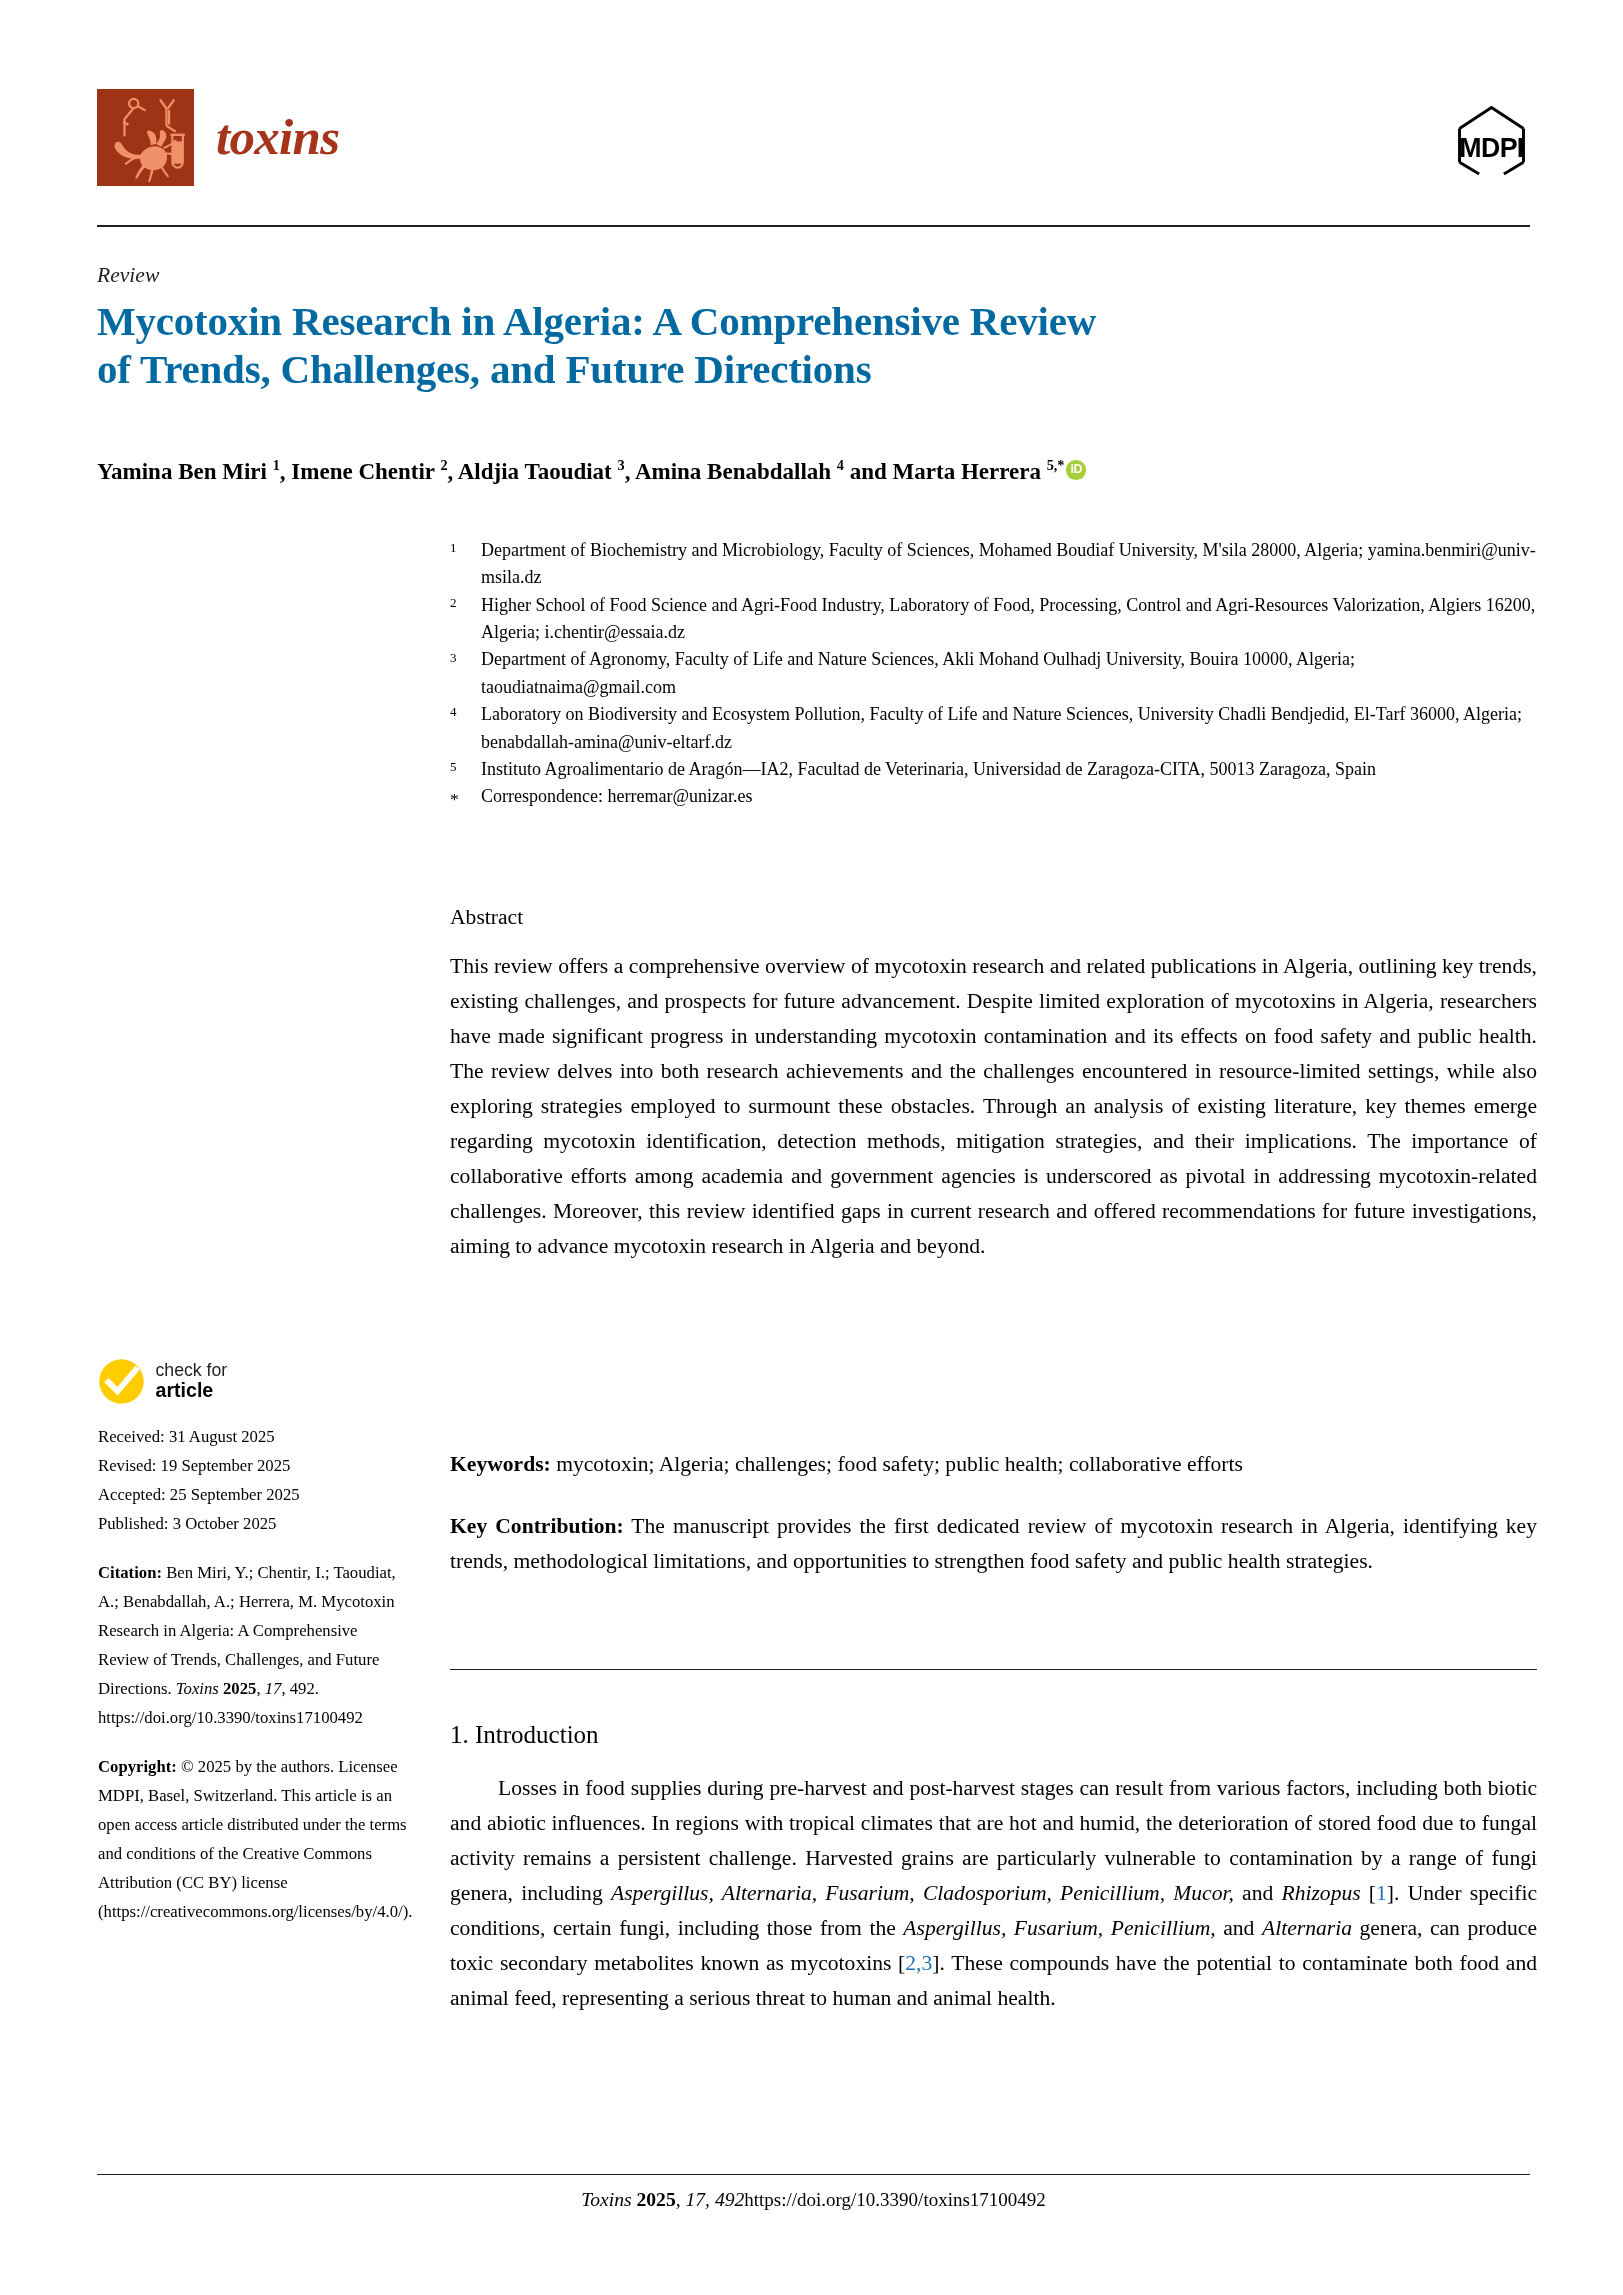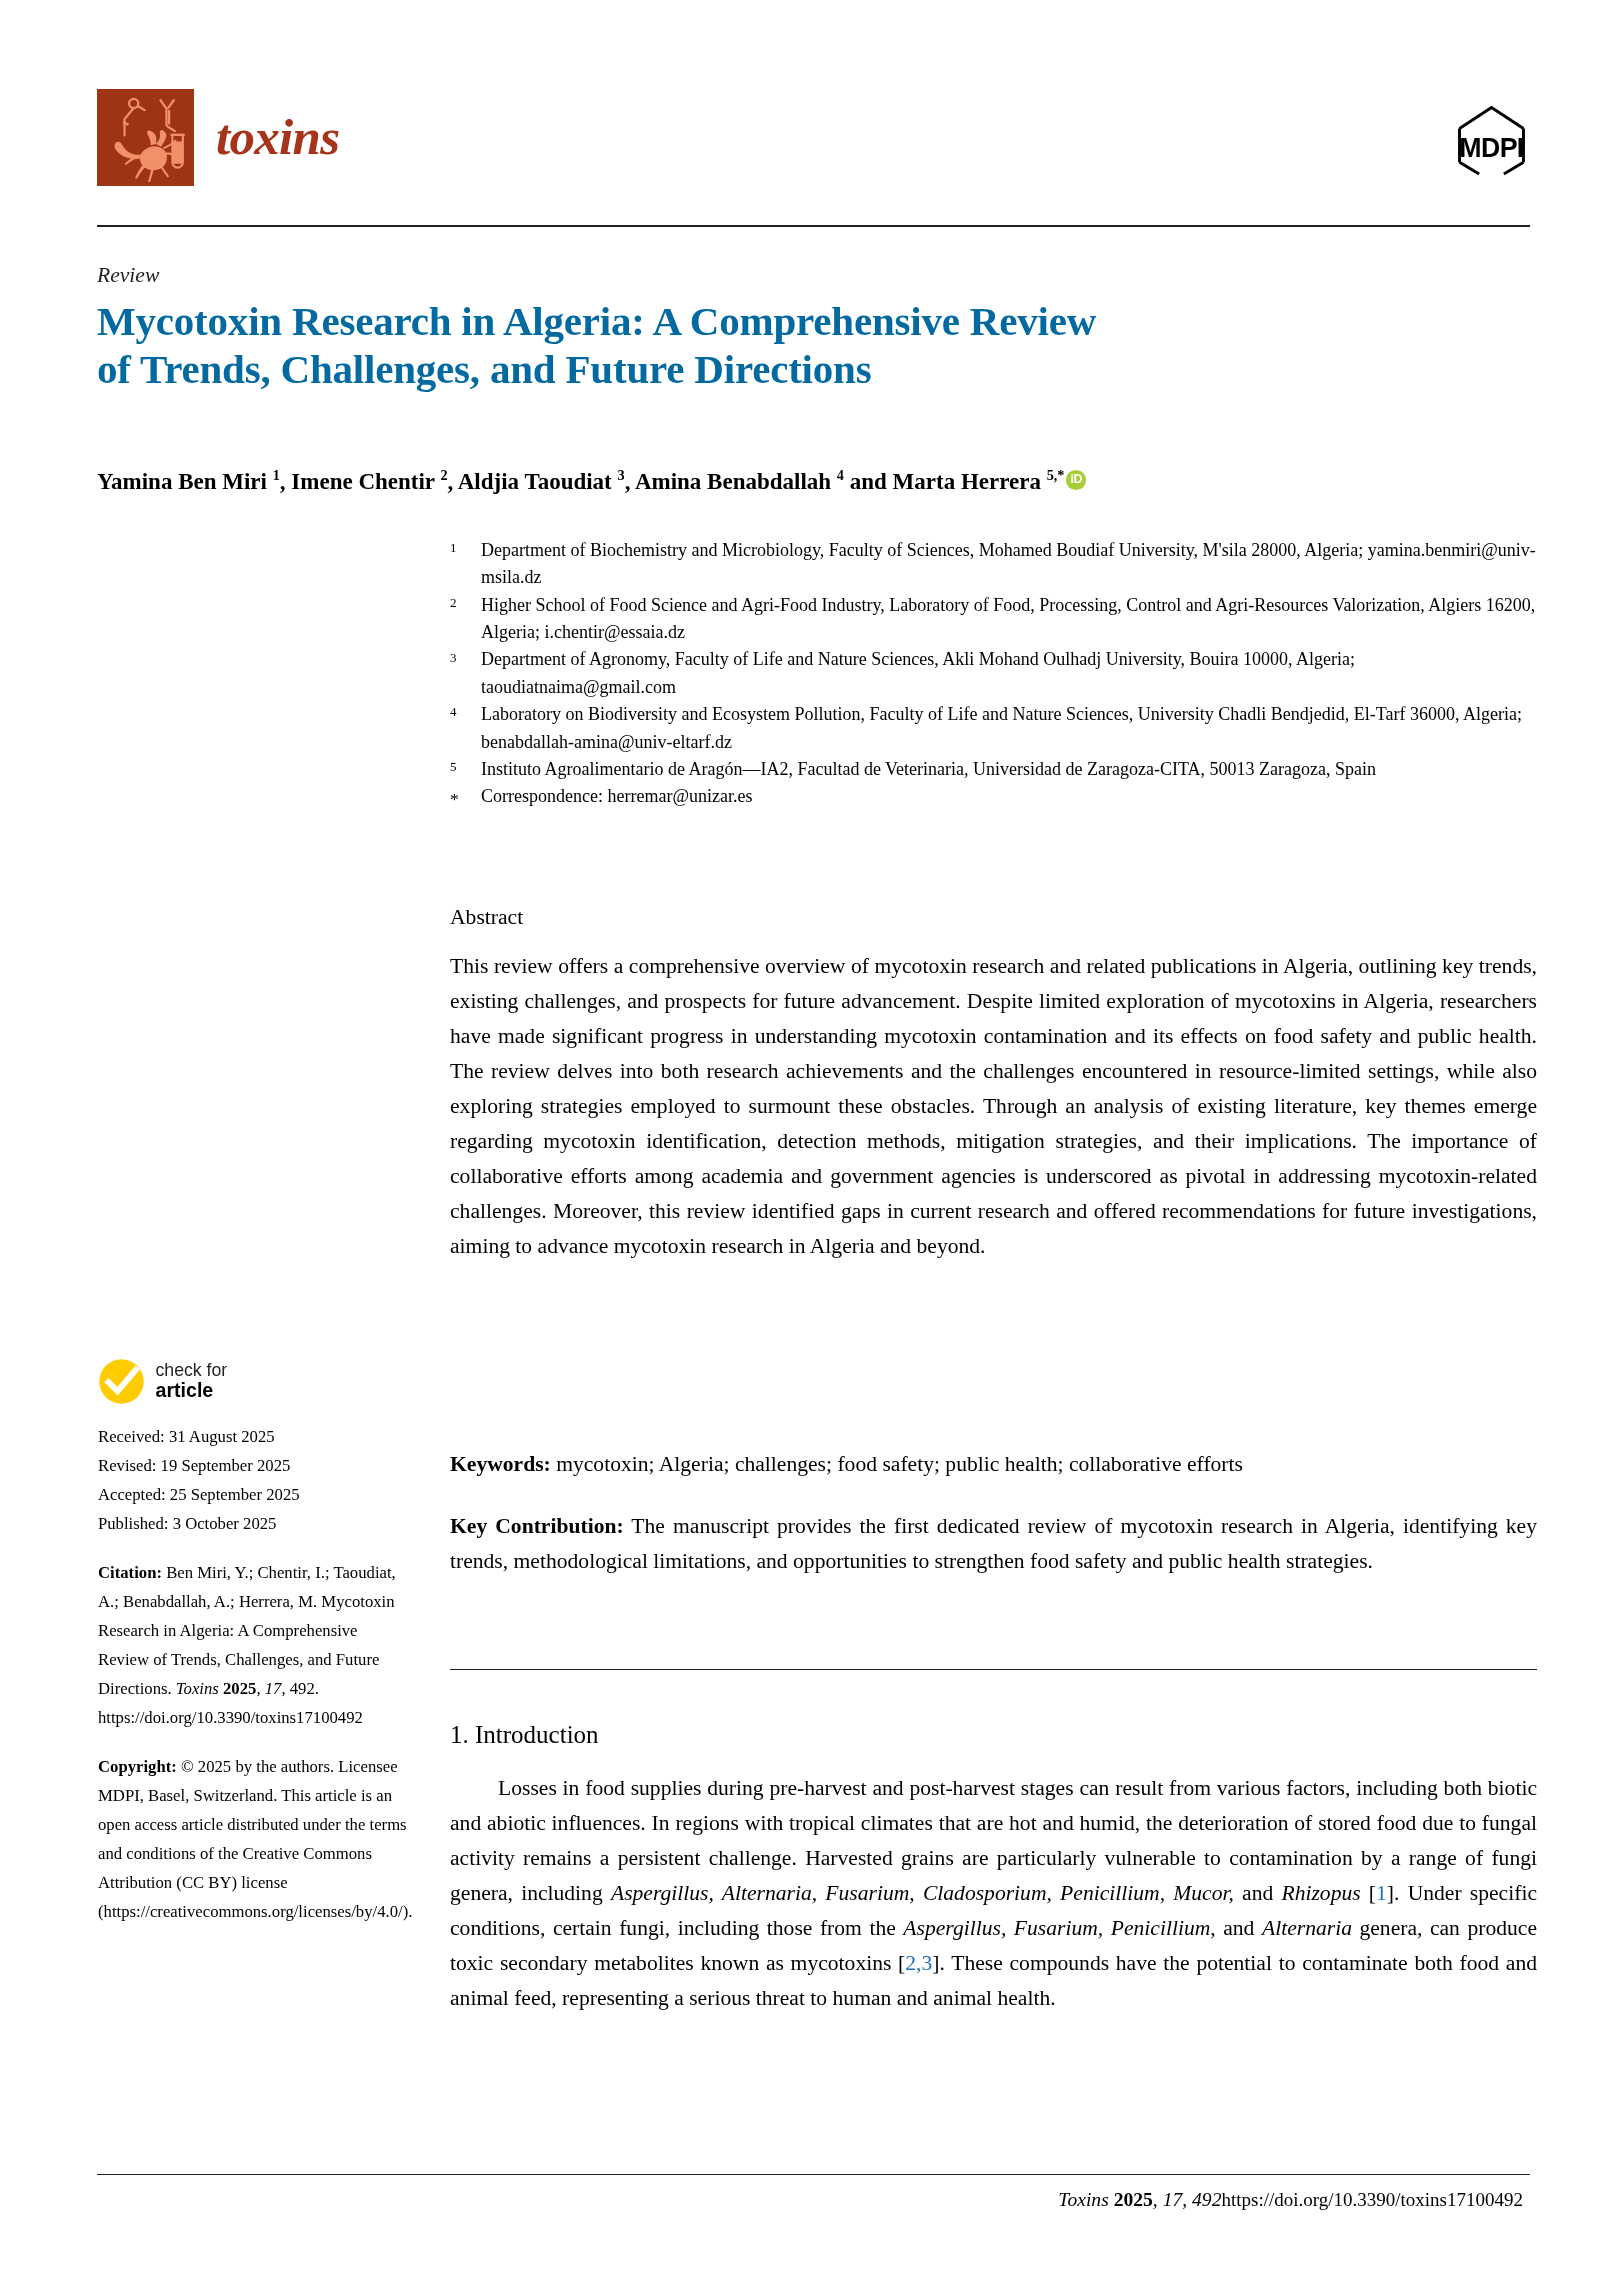--- a/index.html
+++ b/index.html
@@ -89,21 +89,21 @@
     width: 1388px;
     font-size: 41px;
     font-weight: 700;
     line-height: 1.17;
     color: #0369a1;
     letter-spacing: -0.2px;
   }
   .authors {
     position: absolute;
     left: 97px;
-    top: 466px;
+    top: 456px;
     width: 1427px;
     font-size: 23px;
     font-weight: 700;
     line-height: 1.3;
   }
   .authors sup {
     font-size: 0.62em;
     font-weight: 700;
     vertical-align: super;
   }
@@ -269,25 +269,25 @@
   .footer-rule {
     position: absolute;
     left: 97px;
     top: 2174px;
     width: 1433px;
     height: 0;
     border-top: 1.3px solid #231f20;
   }
   .footer {
     position: absolute;
-    left: 90px;
+    left: 97px;
     top: 2189px;
     width: 1433px;
     display: flex;
-    justify-content: flex-end;
+    justify-content: center;
     font-size: 19.6px;
   }
   .footer-left i { font-style: italic; }
   .footer-left b { font-weight: 700; }
   .footer-right { font-size: 19px; }
 </style>
 </head>
 <body>
 
 <div class="page">

